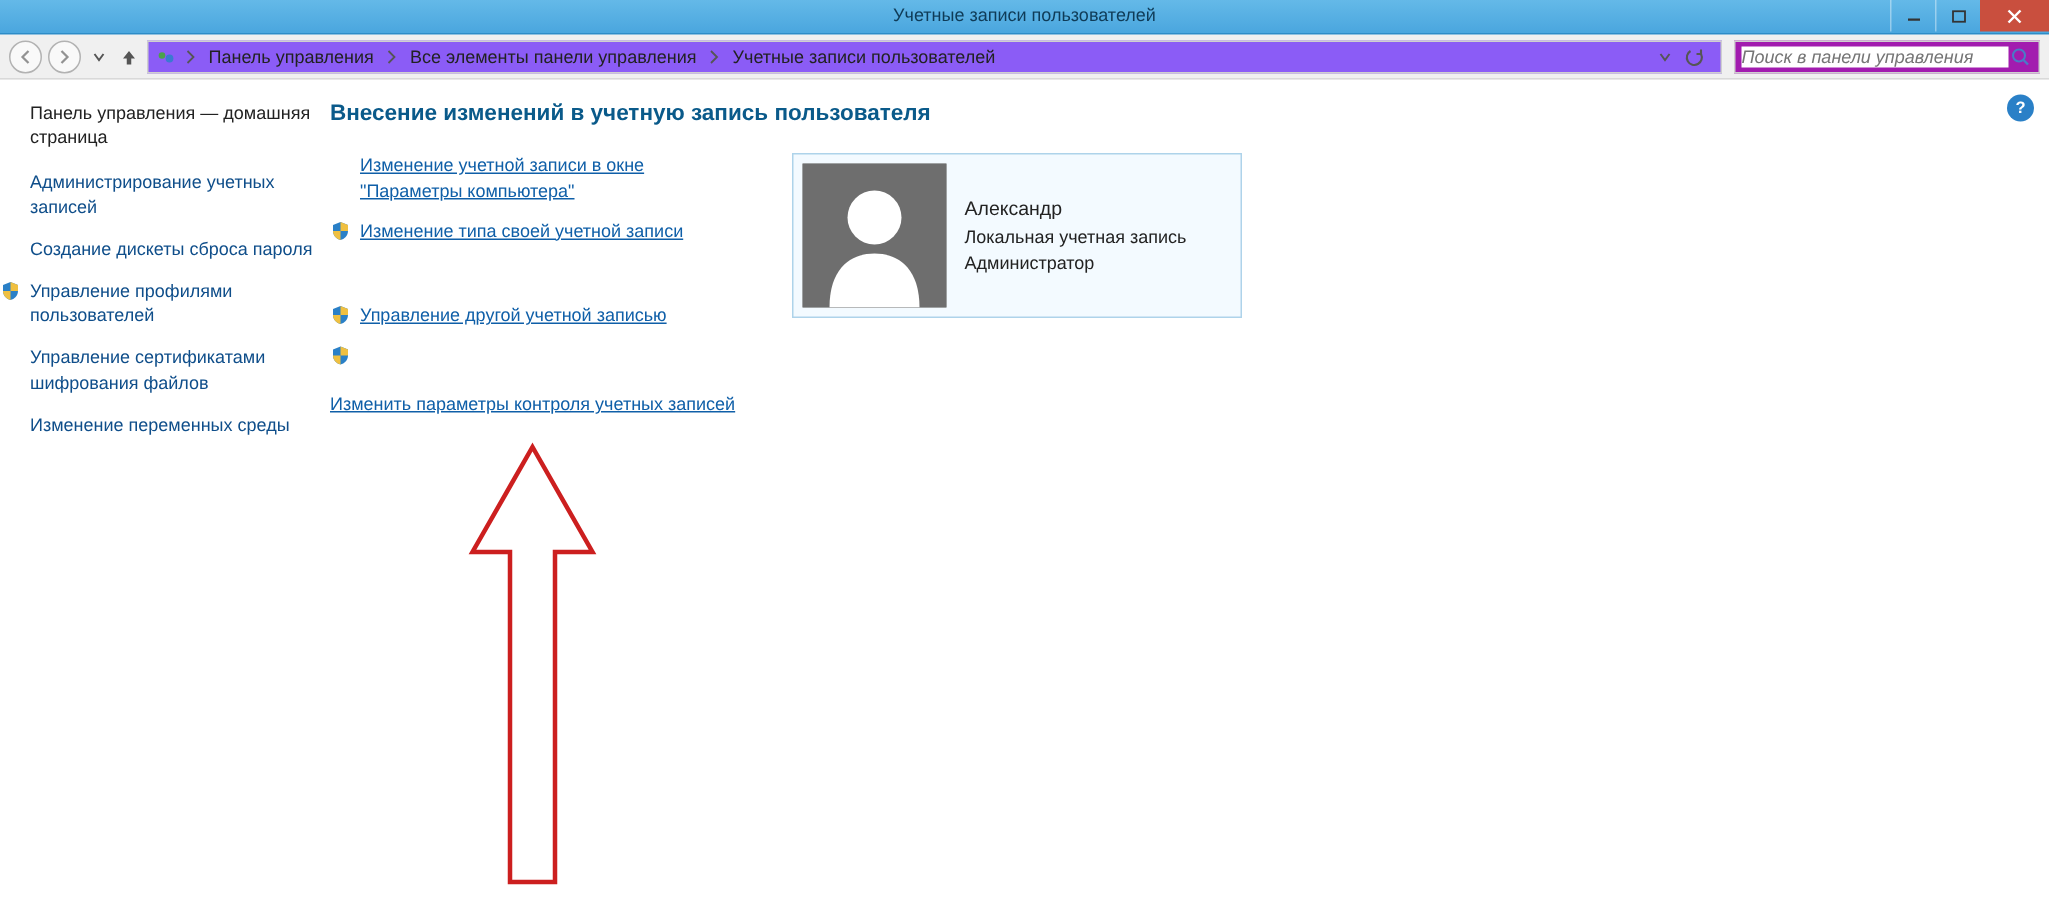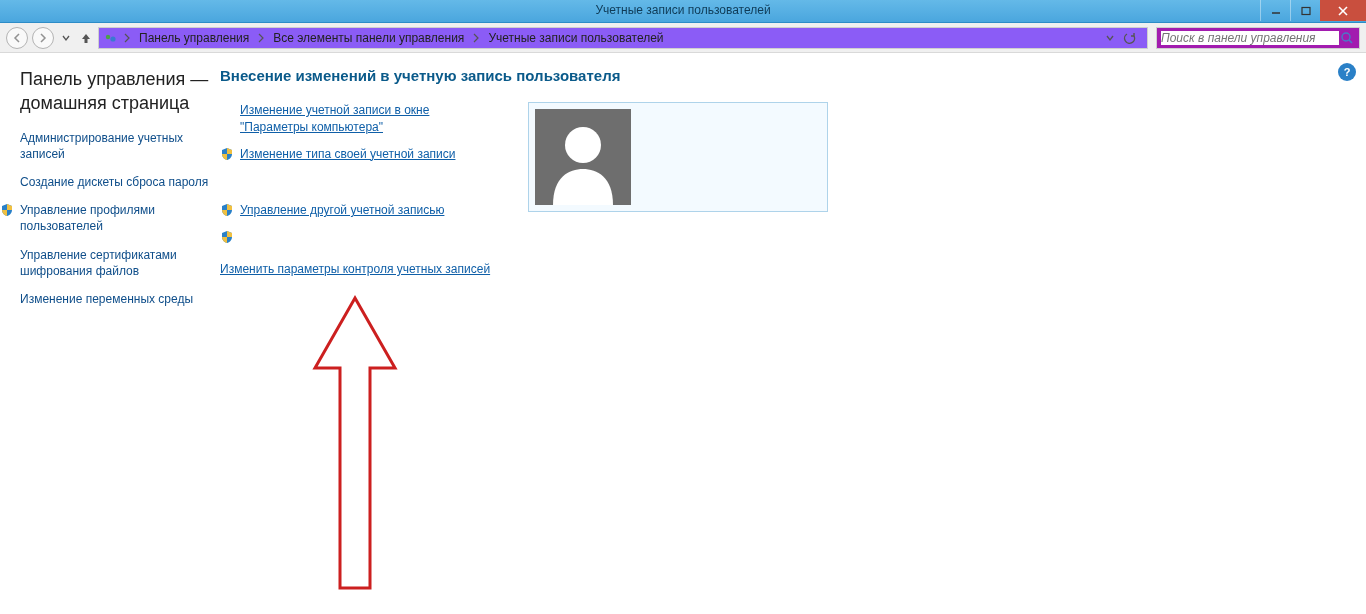--- a/index.html
+++ b/index.html
@@ -164,21 +164,21 @@
     font-weight: bold;
   }
 
   
   .sidebar {
     width: 220px;
     padding: 14px 8px 8px 20px;
   }
   .sidebar-heading {
     color: #222;
-    font-size: 18px;
+    font-size: 12px;
     margin-bottom: 14px;
     line-height: 1.35;
   }
   .sidebar-link {
     color: #0f4e8a;
     font-size: 12px;
     margin-bottom: 12px;
     line-height: 1.35;
     cursor: pointer;
     display: flex;
@@ -435,20 +435,25 @@
       </div>
 
       <div class="user-card">
         <div class="avatar">
           <svg width="96" height="96" viewBox="0 0 96 96">
             <rect width="96" height="96" fill="#6e6e6e"></rect>
             <circle cx="48" cy="36" r="18" fill="#ffffff"></circle>
             <path d="M18 96 C18 68 34 60 48 60 C62 60 78 68 78 96 Z" fill="#ffffff"></path>
           </svg>
         </div>
+        <div class="user-meta">
+          <div class="name">Александр</div>
+          <div>Локальная учетная запись</div>
+          <div>Администратор</div>
+        </div>
       </div>
     </div>
   </div>
 
   <svg class="annotation-arrow" width="110" height="320">
     <g fill="none" stroke="#cc1f1f" stroke-width="3">
       <path d="M55 10 L95 80 L70 80 L70 300 L40 300 L40 80 L15 80 Z"></path>
     </g>
   </svg>
 

